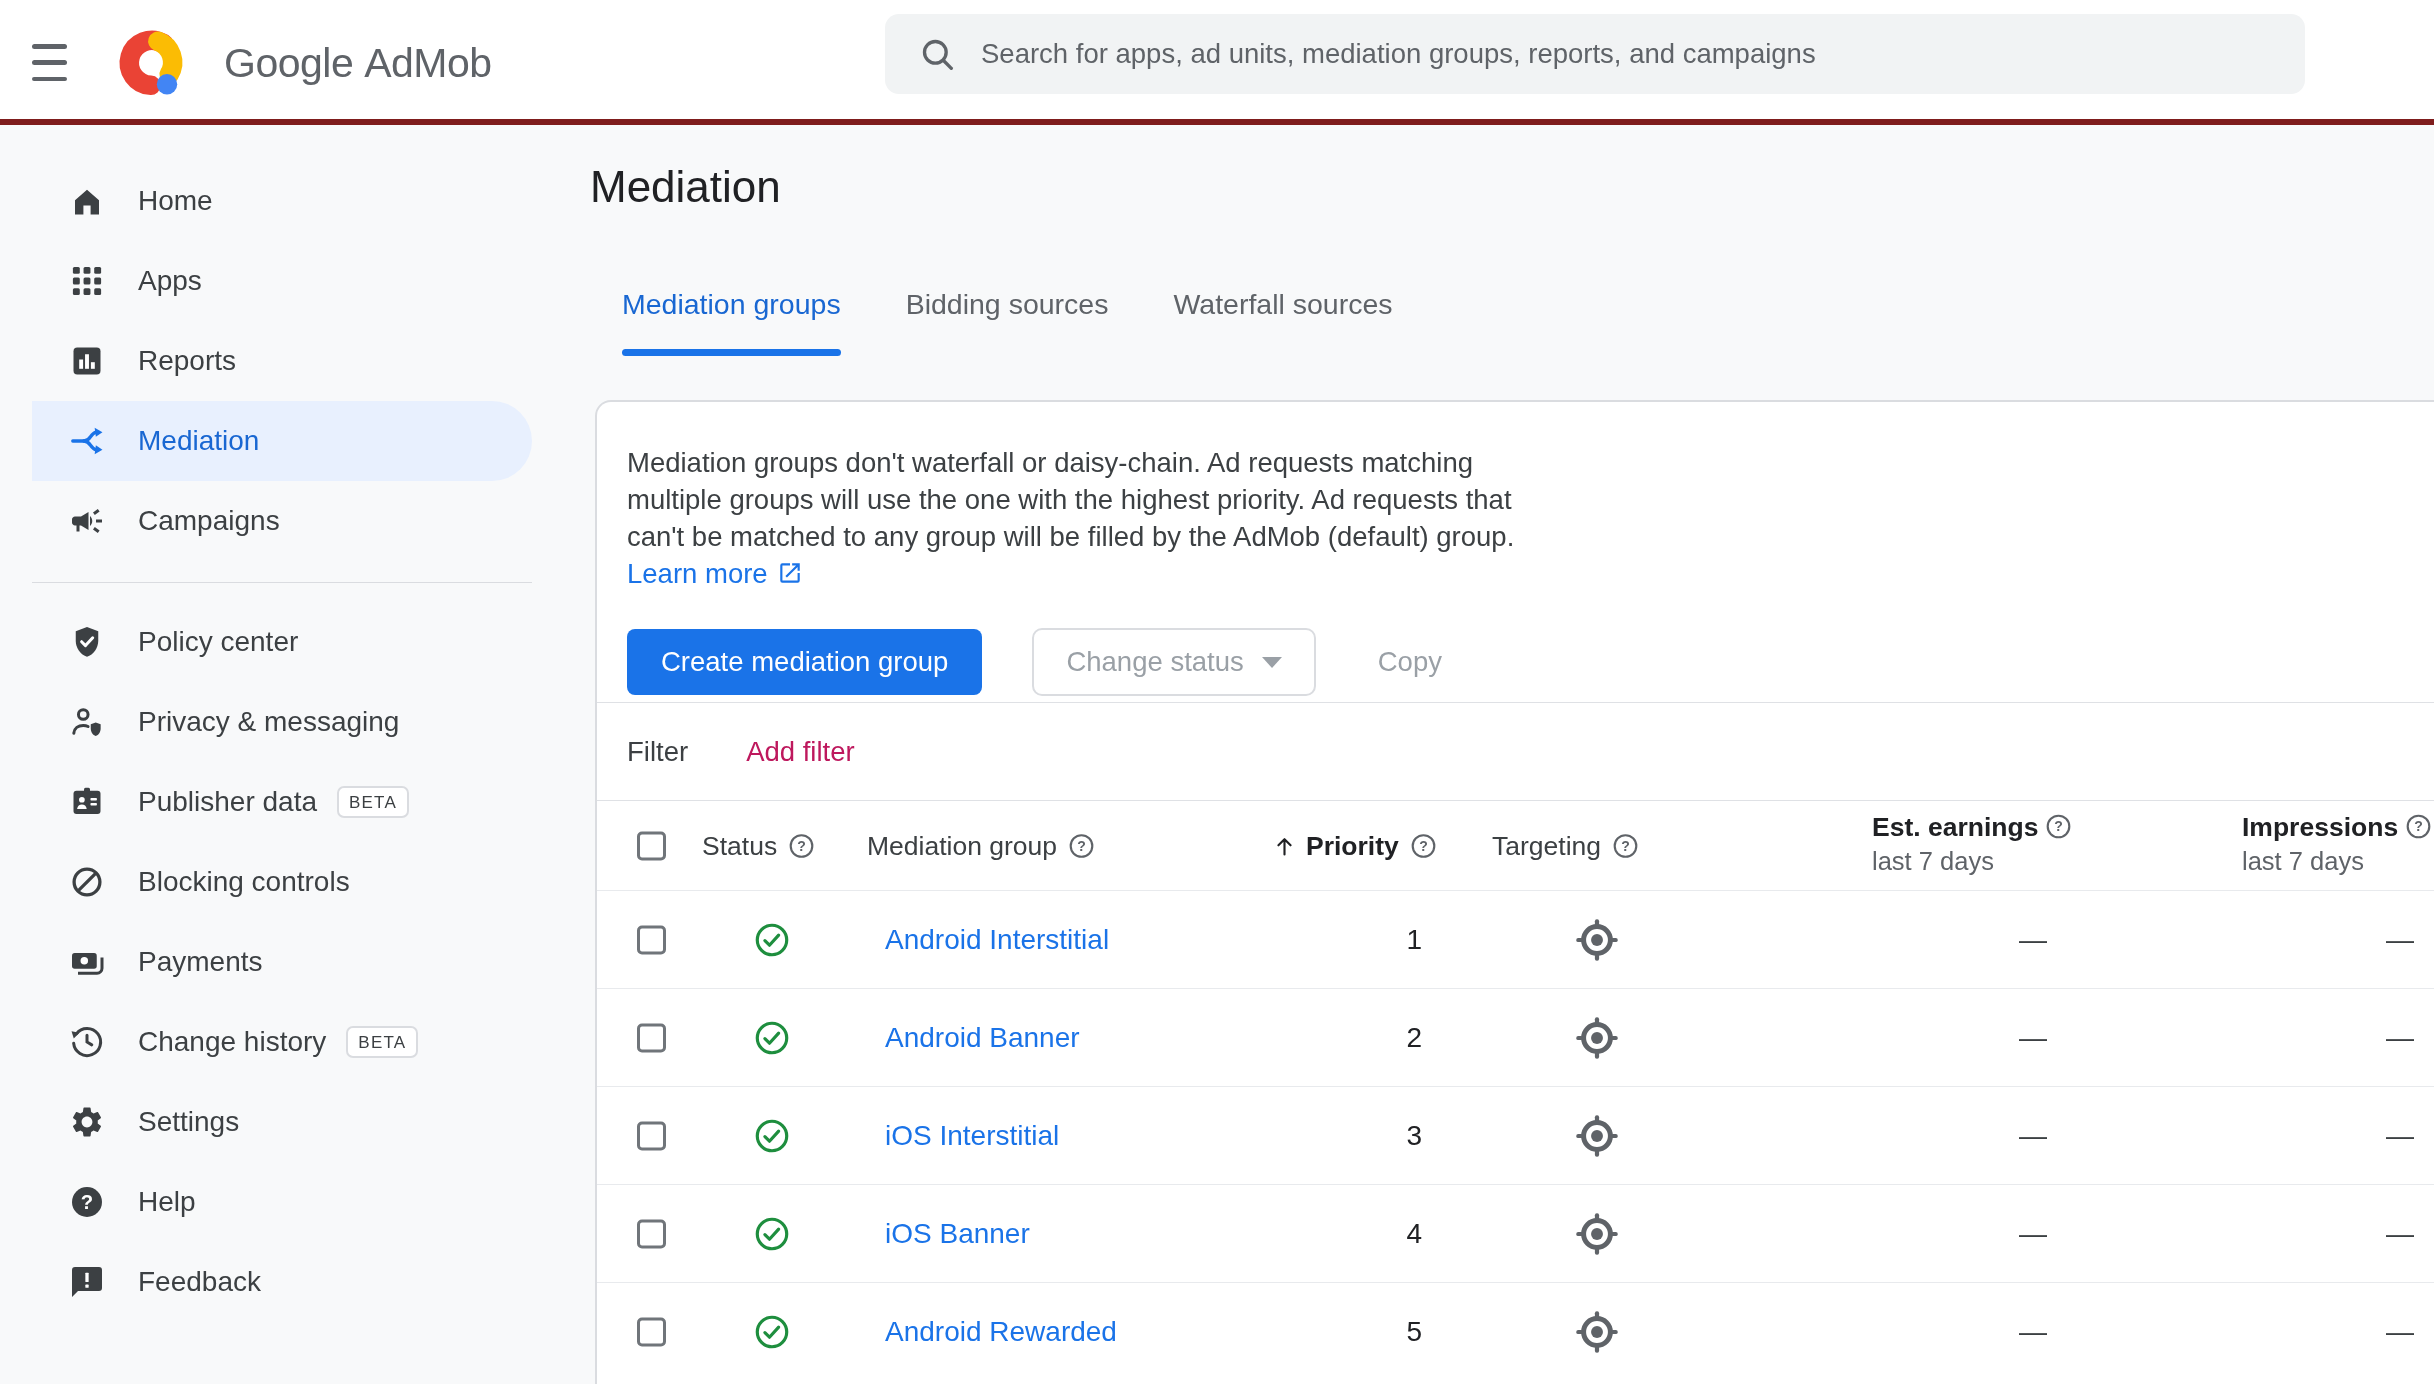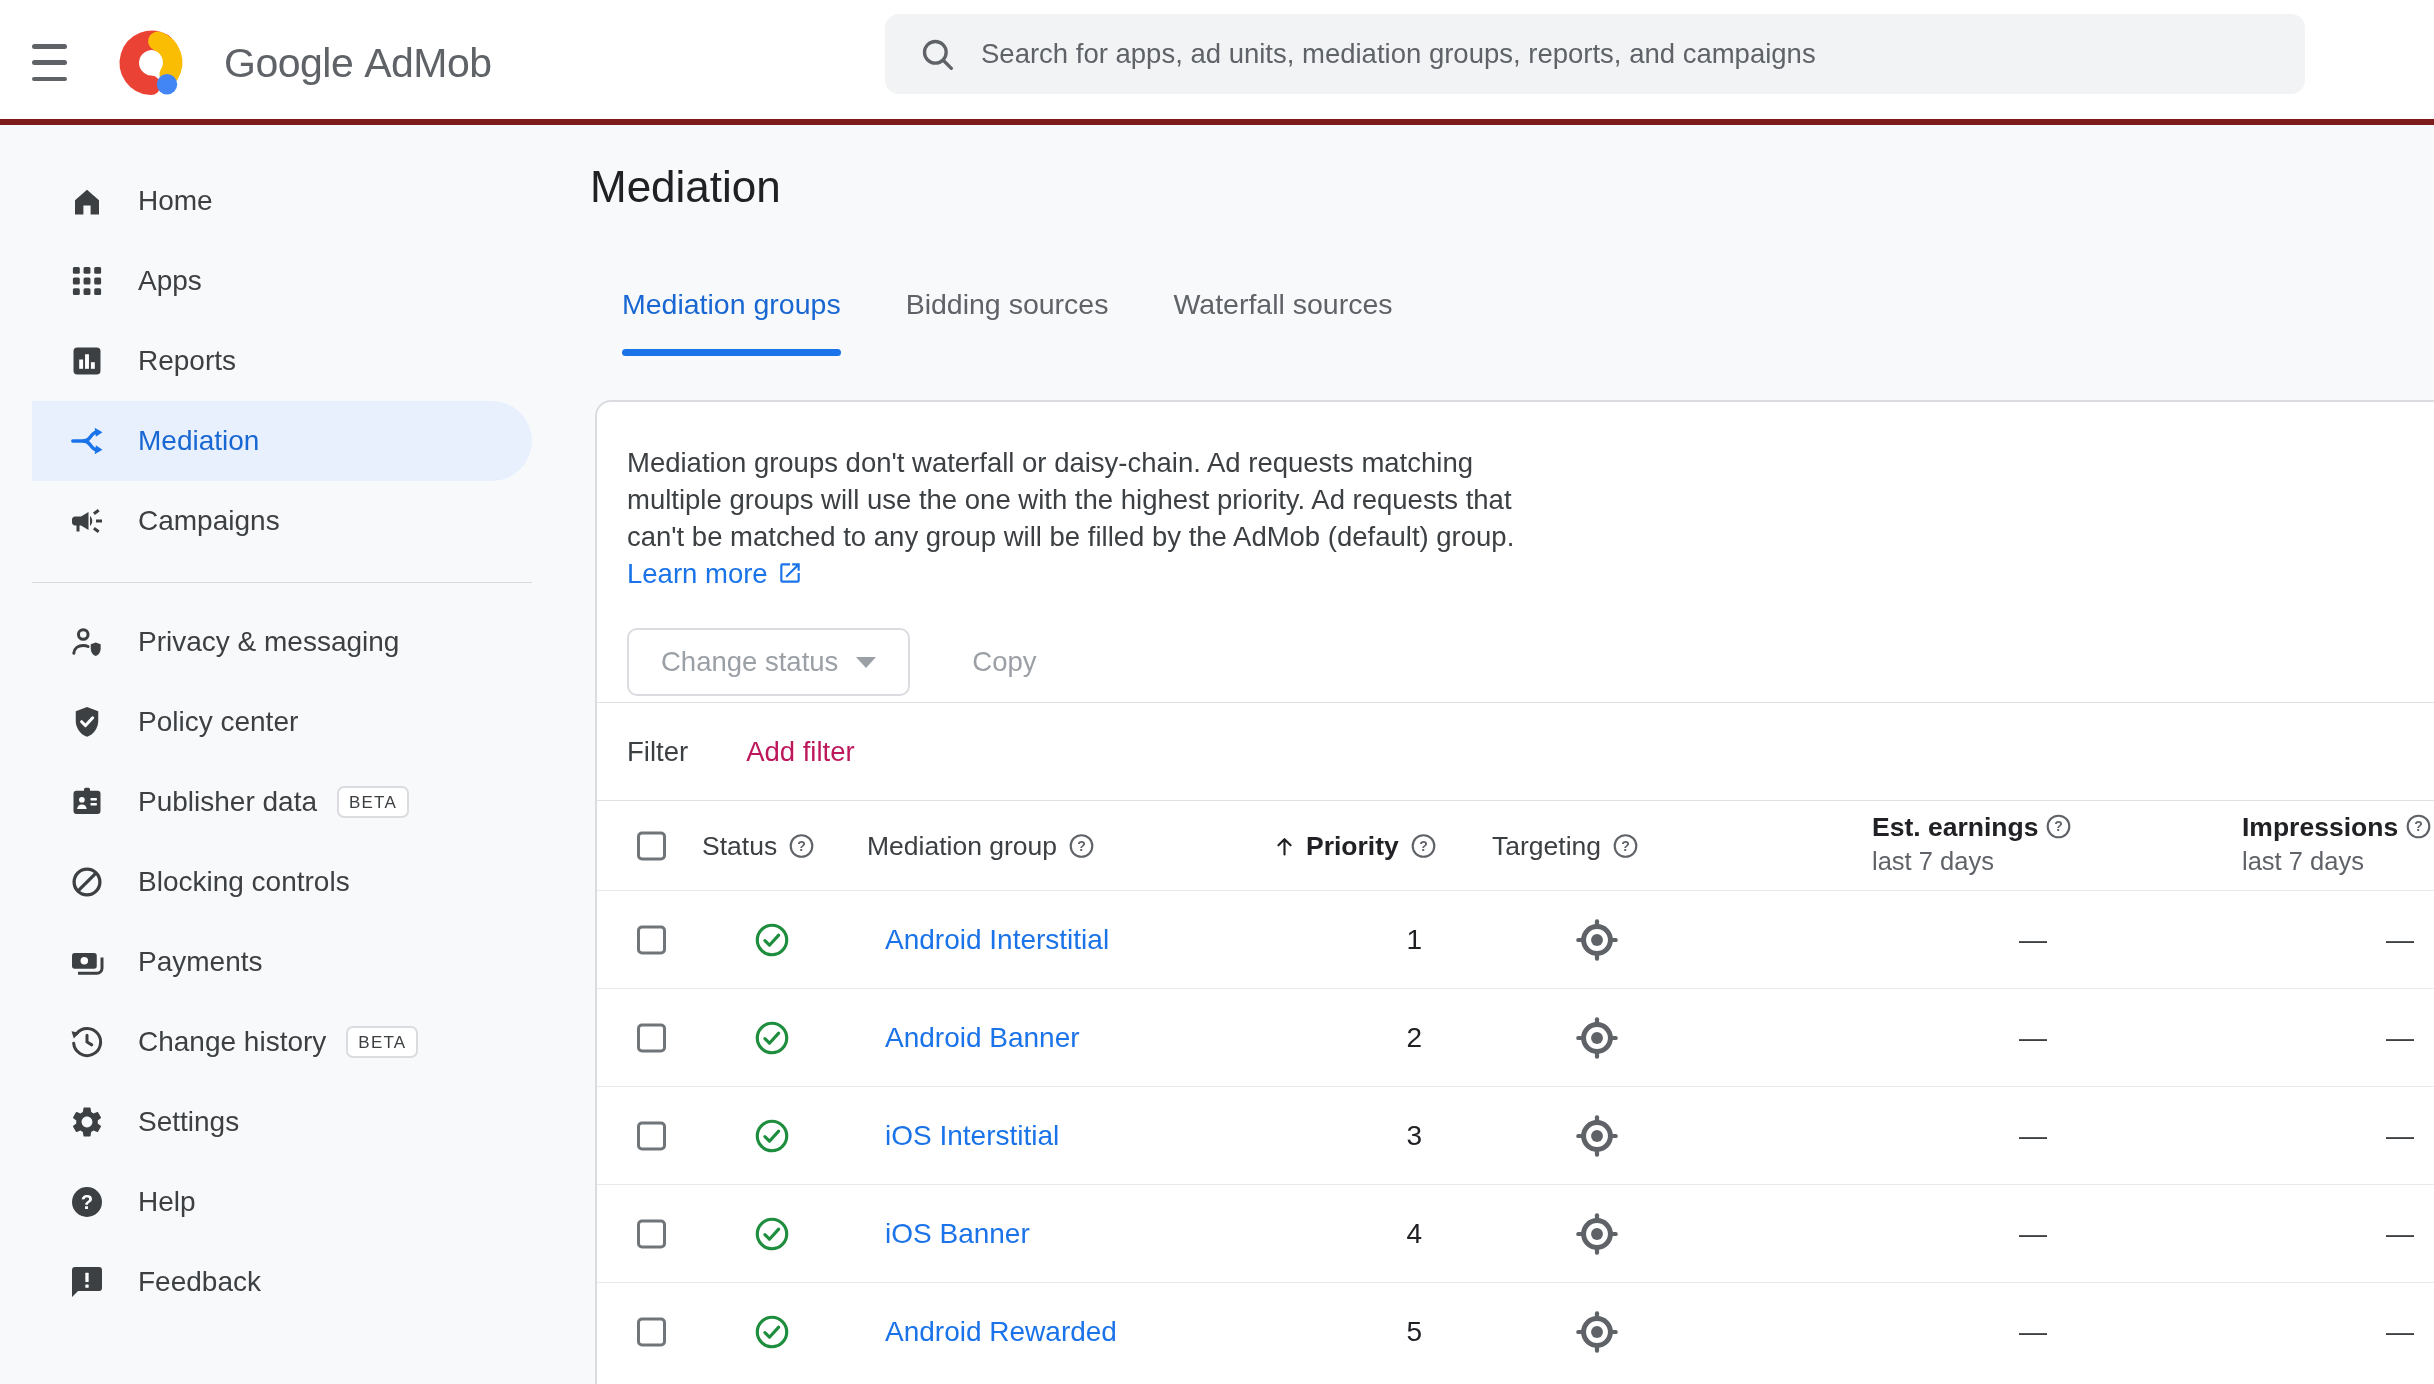--- a/index.html
+++ b/index.html
@@ -179,36 +179,36 @@
   <div class="nav-item">
     <svg class="nico" viewBox="0 0 24 24" fill="#3c4043">
       <path d="M18 11v2h4v-2h-4zM16 17.61c.96.71 2.21 1.65 3.2 2.39.4-.53.8-1.07 1.2-1.6-.99-.74-2.24-1.68-3.2-2.4-.4.54-.8 1.08-1.2 1.61zM20.4 5.6c-.4-.53-.8-1.07-1.2-1.6-.99.74-2.24 1.68-3.2 2.4.4.53.8 1.07 1.2 1.6.96-.72 2.21-1.65 3.2-2.4zM4 9c-1.1 0-2 .9-2 2v2c0 1.1.9 2 2 2h1v4h2v-4h1l5 3V6L8 9H4zM15.5 12c0-1.33-.58-2.53-1.5-3.35v6.69c.92-.81 1.5-2.01 1.5-3.34z"></path>
       </svg>
     <span class="nav-label">Campaigns</span>
   </div>
 
   <div class="nav-divider"></div>
 
   <div class="nav-item">
+    <svg class="nico" viewBox="0 0 24 24" fill="#3c4043">
+      <path d="M12 2 4.5 4.8v6.3c0 4.9 3.2 9.4 7.5 10.7 4.3-1.3 7.5-5.8 7.5-10.7V4.8z"></path>
+      <path d="m8.4 11.8 2.6 2.6 4.8-5.2" fill="none" stroke="#fff" stroke-width="2" stroke-linecap="round" stroke-linejoin="round"></path>
+      </svg>
+    <span class="nav-label">Policy center</span>
+  </div>
+
+  <div class="nav-item">
     <svg class="nico" viewBox="0 0 24 24">
       <g fill="none" stroke="#3c4043" stroke-width="2">
         <circle cx="9.5" cy="7" r="3.2"></circle>
         <path d="M3.2 19.5c.3-3.3 3-5.2 6.3-5.2 1.2 0 2.3.25 3.2.72" stroke-linecap="round"></path>
         </g>
       <path d="M17.8 12.3 14.5 13.5v2.8c0 2.3 1.4 4.4 3.3 5 1.9-.6 3.3-2.7 3.3-5v-2.8z" fill="#3c4043"></path>
       </svg>
     <span class="nav-label">Privacy &amp; messaging</span>
-  </div>
-
-  <div class="nav-item">
-    <svg class="nico" viewBox="0 0 24 24" fill="#3c4043">
-      <path d="M12 2 4.5 4.8v6.3c0 4.9 3.2 9.4 7.5 10.7 4.3-1.3 7.5-5.8 7.5-10.7V4.8z"></path>
-      <path d="m8.4 11.8 2.6 2.6 4.8-5.2" fill="none" stroke="#fff" stroke-width="2" stroke-linecap="round" stroke-linejoin="round"></path>
-      </svg>
-    <span class="nav-label">Policy center</span>
   </div>
 
   <div class="nav-item">
     <svg class="nico" viewBox="0 0 24 24" fill="#3c4043">
       <rect x="10" y="2.5" width="4" height="4.5" rx="1"></rect>
       <rect x="3" y="4.5" width="18" height="15.5" rx="2"></rect>
       <g fill="#fff">
           <circle cx="8.6" cy="10.5" r="1.9"></circle>
           <path d="M5.4 16.6c.25-2 1.6-2.9 3.2-2.9s2.95.9 3.2 2.9z"></path>
       <rect x="14.3" y="9.3" width="4.3" height="1.7" rx=".5"></rect>
@@ -287,20 +287,21 @@
 
 <div class="card">
 
   <div class="card-intro">
     <p class="desc"><span>Mediation groups don't waterfall or daisy-chain. Ad requests matching multiple groups will use the one with the highest priority. Ad requests that can't be matched to any group will be filled by the AdMob (default) group.</span>
       <a class="learn"><span>Learn more</span><svg class="ext" viewBox="0 0 24 24" fill="#1a73e8">
             <path d="M19 19H5V5h7V3H5a2 2 0 0 0-2 2v14a2 2 0 0 0 2 2h14a2 2 0 0 0 2-2v-7h-2v7zM14 3v2h3.59l-9.83 9.83 1.41 1.41L19 6.41V10h2V3h-7z"></path>
           </svg></a>
     </p>
     <div class="actions">
+      <button class="btn-primary">Create mediation group</button>
       <div class="btn-outline">
         <span>Change status</span>
         <span class="caret"></span>
       </div>
       <button class="btn-text">Copy</button>
     </div>
   </div>
 
   <div class="filter-row">
     <span class="filter-label">Filter</span>

